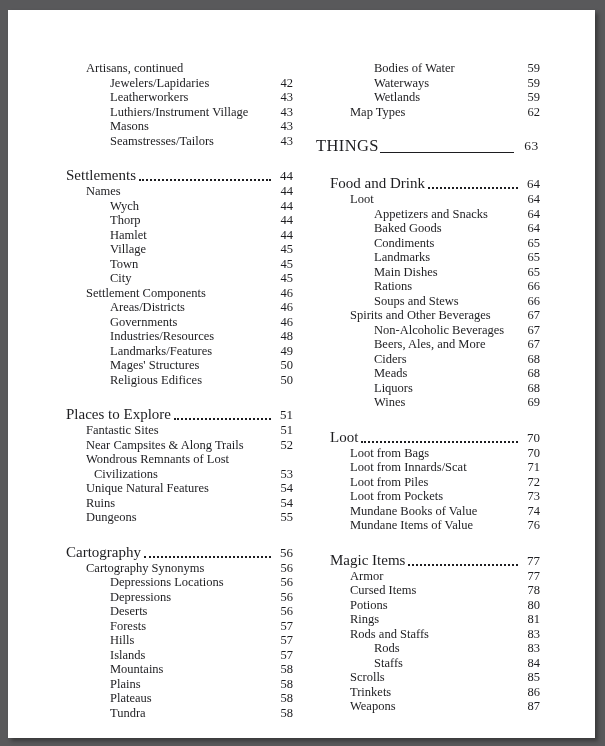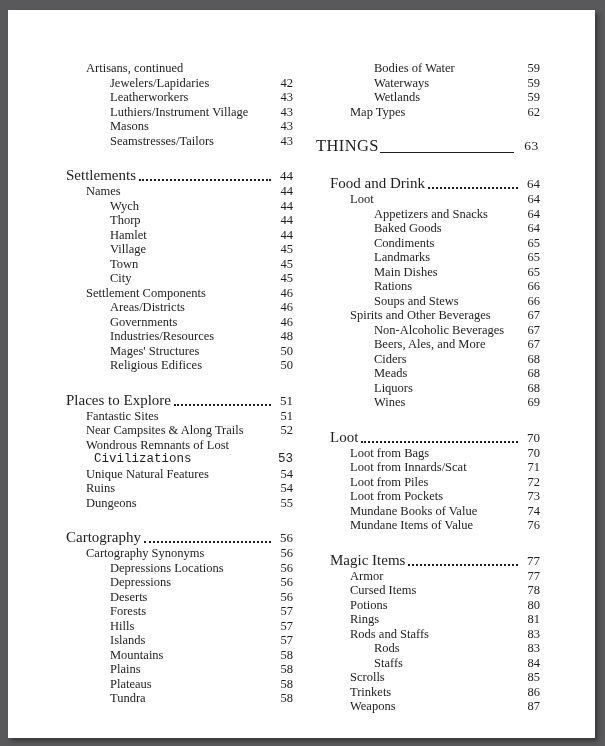--- a/index.html
+++ b/index.html
@@ -66,21 +66,21 @@
   .lv0 .num { font-size: 13.5px; text-align: center; }
   .lv1 {
     font-size: 15px;
     line-height: 17px;
     margin-top: 19px;
     padding-left: 14px;
   }
   .lv1 .num { font-size: 13px; }
   .lv2 { padding-left: 34px; }
   .lv3 { padding-left: 58px; align-items: center; }
-  .cont { padding-left: 42px; font-family: Liberation Mono, monospace; }
+  .cont { padding-left: 42px; }
 </style>
 </head>
 <body>
 
 <div class="paper">
   <div class="cols">
     <div class="col col0">
         <div class="entry lv2">
           <span class="label">Artisans, continued</span>
           <span class="fill none"></span>
@@ -164,20 +164,25 @@
           <span class="label">Governments</span>
           <span class="fill none"></span>
           <span class="num">46</span>
         </div>
         <div class="entry lv3">
           <span class="label">Industries/Resources</span>
           <span class="fill none"></span>
           <span class="num">48</span>
         </div>
         <div class="entry lv3">
+          <span class="label">Landmarks/Features</span>
+          <span class="fill none"></span>
+          <span class="num">49</span>
+        </div>
+        <div class="entry lv3">
           <span class="label">Mages' Structures</span>
           <span class="fill none"></span>
           <span class="num">50</span>
         </div>
         <div class="entry lv3">
           <span class="label">Religious Edifices</span>
           <span class="fill none"></span>
           <span class="num">50</span>
         </div>
         <div class="entry lv1">

